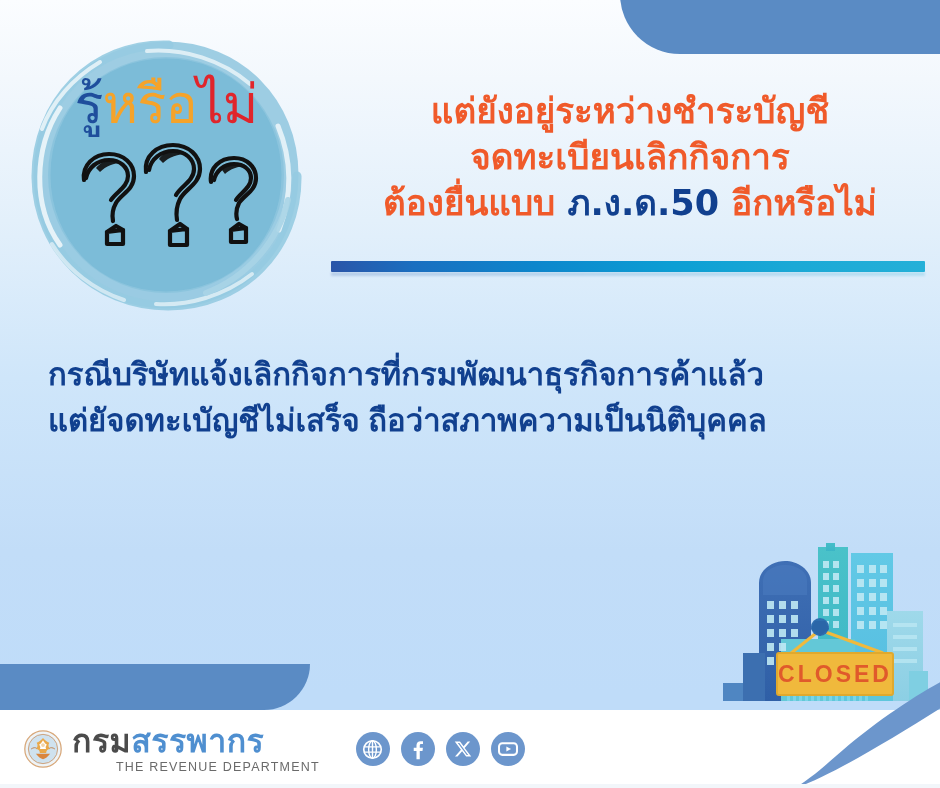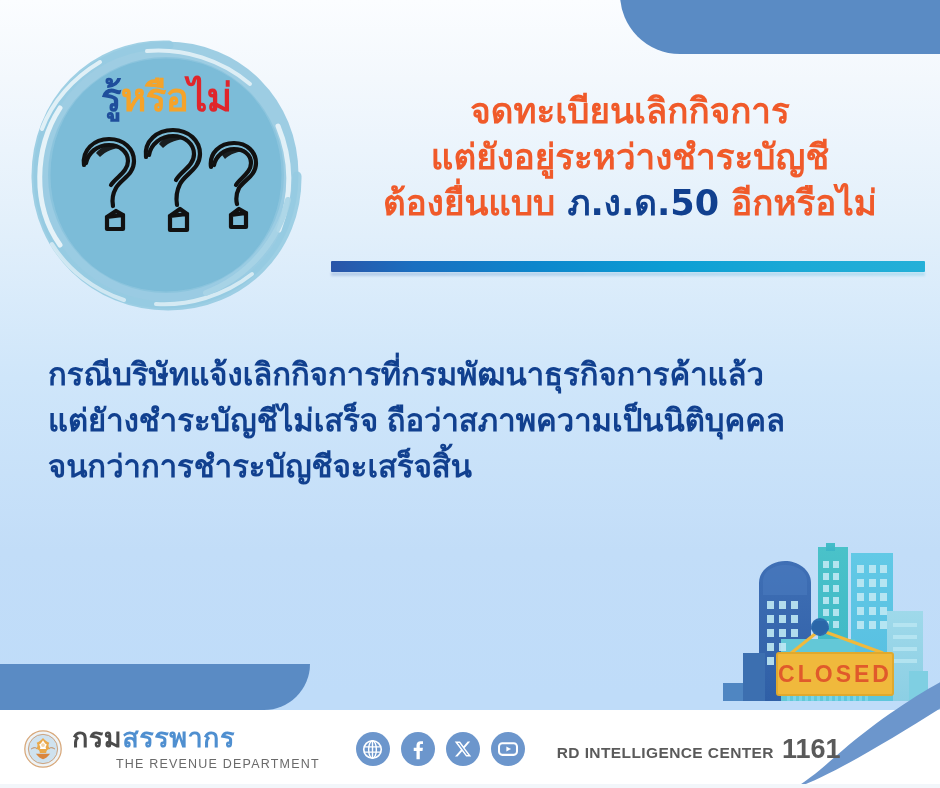--- a/index.html
+++ b/index.html
@@ -39,21 +39,21 @@
   
   .badge{position:absolute;left:16px;top:36px;width:300px;height:278px;}
   .badge svg{display:block;}
   .badge-text{
     position:absolute;left:0;top:0;width:300px;height:278px;
     display:flex;flex-direction:column;align-items:center;justify-content:flex-start;
     padding-top:42px;box-sizing:border-box;
   }
   .ru-line{
     font-family:"DejaVu Sans","Liberation Sans",sans-serif;
-    font-weight:bold;font-size:39px;line-height:1;letter-spacing:-1px;
+    font-weight:normal;font-size:54px;line-height:1;letter-spacing:-1px;
     white-space:nowrap;
   }
   .qmarks{margin-top:6px;display:flex;gap:2px;align-items:flex-start;}
 
   
   .headline{
     position:absolute;left:330px;top:88px;width:600px;
     text-align:center;
     font-family:"DejaVu Sans","Liberation Sans",sans-serif;
     font-weight:bold;font-size:35px;line-height:1.32;
@@ -87,22 +87,22 @@
 
   
   .footer-inner{
     position:absolute;left:0;bottom:0;width:940px;height:78px;
     display:flex;align-items:center;
   }
   .rd-logo{display:flex;align-items:center;margin-left:24px;}
   .emblem{width:38px;height:38px;flex:0 0 38px;}
   .rd-names{margin-left:10px;display:flex;flex-direction:column;justify-content:center;}
   .rd-thai{
-    font-family:Liberation Mono, monospace;
-    font-weight:bold;font-size:27px;line-height:1;color:#4b4b4b;letter-spacing:.5px;
+    font-family:Liberation Serif, serif;
+    font-weight:bold;font-size:32px;line-height:1;color:#4b4b4b;letter-spacing:.5px;
   }
   .rd-thai .blue{color:#4f8fd0;}
   .rd-en{
     font-family:"Liberation Sans",sans-serif;font-size:12.5px;letter-spacing:1.2px;
     color:#6a6a6a;margin-top:3px;margin-left:44px;
   }
   .socials{display:flex;gap:11px;margin-left:36px;align-items:center;}
   .sico{width:34px;height:34px;border-radius:50%;background:#6c96cc;
          display:flex;align-items:center;justify-content:center;}
   .rdic{
@@ -161,32 +161,31 @@
             <path d="M30 30 C36 22 48 20 56 25 C48 25 40 28 34 34 Z"></path>
             <path d="M93 21 C99 12 113 10 122 16 C112 16 103 19 97 25 Z"></path>
             <path d="M156 32 C162 24 174 23 181 28 C172 28 164 31 159 36 Z"></path>
           </g>
         </svg>
       </div>
     </div>
   </div>
 
   <div class="headline">
+    <div>แต่ยังอยู่ระหว่างชำระบัญชี</div>
     <div>จดทะเบียนเลิกกิจการ</div>
-    <div>แต่ยังอยู่ระหว่างชำระบัญชี</div>
     <div><span>ต้องยื่นแบบ </span><span class="nv">ภ.ง.ด.50</span><span> อีกหรือไม่</span></div>
   </div>
 
   <div class="divider"></div>
   <div class="divider-soft"></div>
 
   <div class="body-copy">
     <div>กรณีบริษัทแจ้งเลิกกิจการที่กรมพัฒนาธุรกิจการค้าแล้ว</div>
-    <div>แต่ยัางชำระบัญชีไม่เสร็จ ถือว่าสภาพความเป็นนิติบุคคล</div>
-    <div>จนกว่าการชำระบัญชีจะเสร็จสิ้น</div>
+    <div>แต่ยัจดทะเบัญชีไม่เสร็จ ถือว่าสภาพความเป็นนิติบุคคล</div>
   </div>
 
   <div class="city">
     <svg width="205" height="175" viewBox="0 0 205 175">
       <defs>
         <linearGradient id="gb1" x1="0" y1="0" x2="0" y2="1">
           <stop offset="0" stop-color="#3f6fb5"></stop>
             <stop offset="1" stop-color="#2f5fa6"></stop>
         </linearGradient>
         <linearGradient id="gb2" x1="0" y1="0" x2="0" y2="1">
@@ -355,19 +354,15 @@
         </svg>
       </a>
       <a class="sico" href="#">
         <svg width="22" height="22" viewBox="0 0 24 24">
           <rect x="2.2" y="5.6" width="19.6" height="12.8" rx="3.6" fill="none" stroke="#ffffff" stroke-width="2.2"></rect>
           <path d="M10.2 9.3 L15.4 12 L10.2 14.7 Z" fill="#ffffff"></path>
         </svg>
       </a>
     </div>
 
-    <div class="rdic">
-      <span class="lbl">RD INTELLIGENCE CENTER</span>
-      <span class="num">1161</span>
-    </div>
   </div>
 
 </div>
 
 </body></html>

